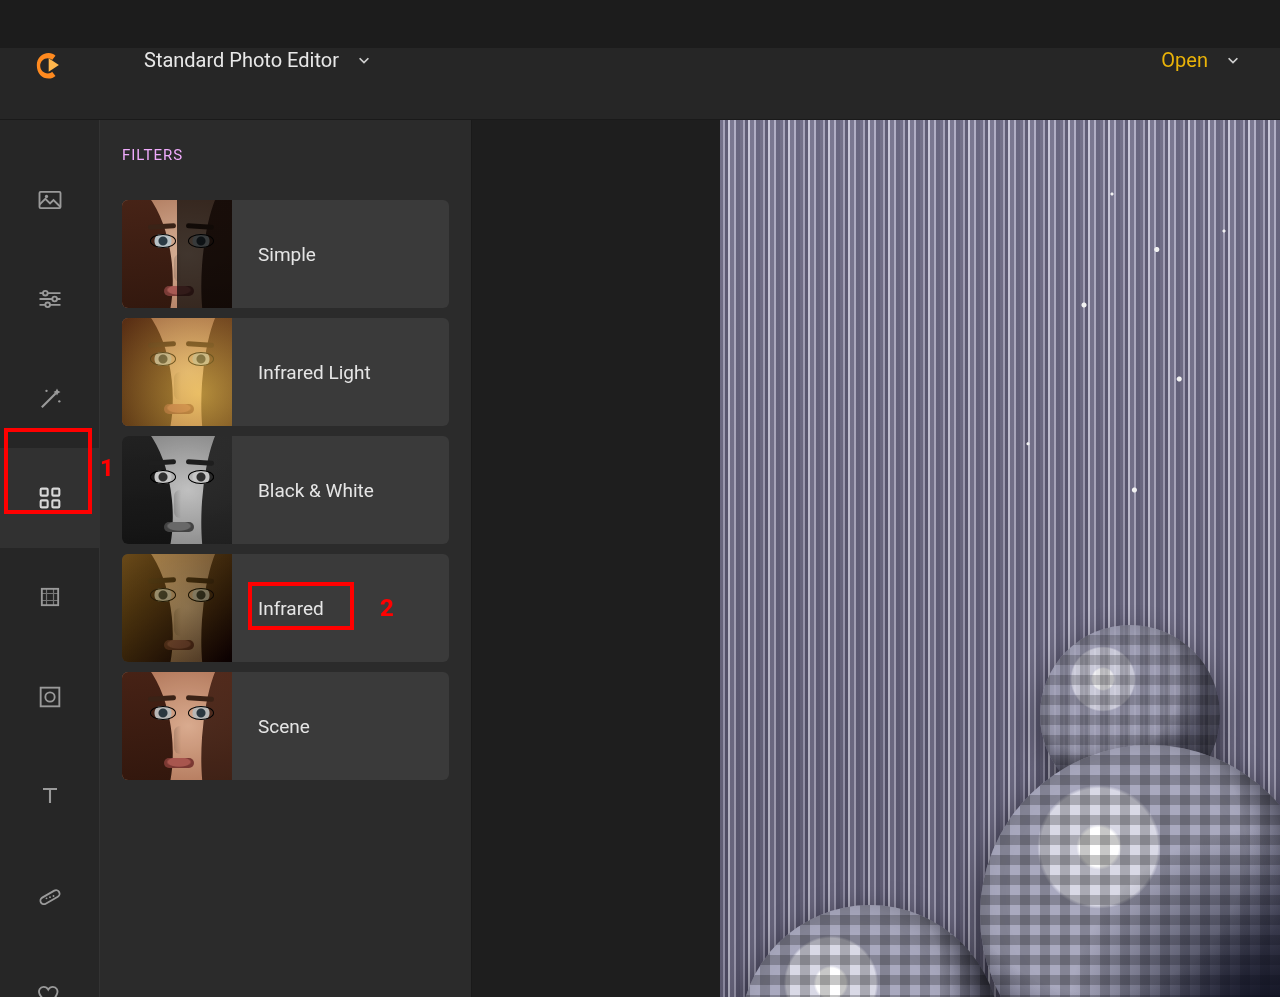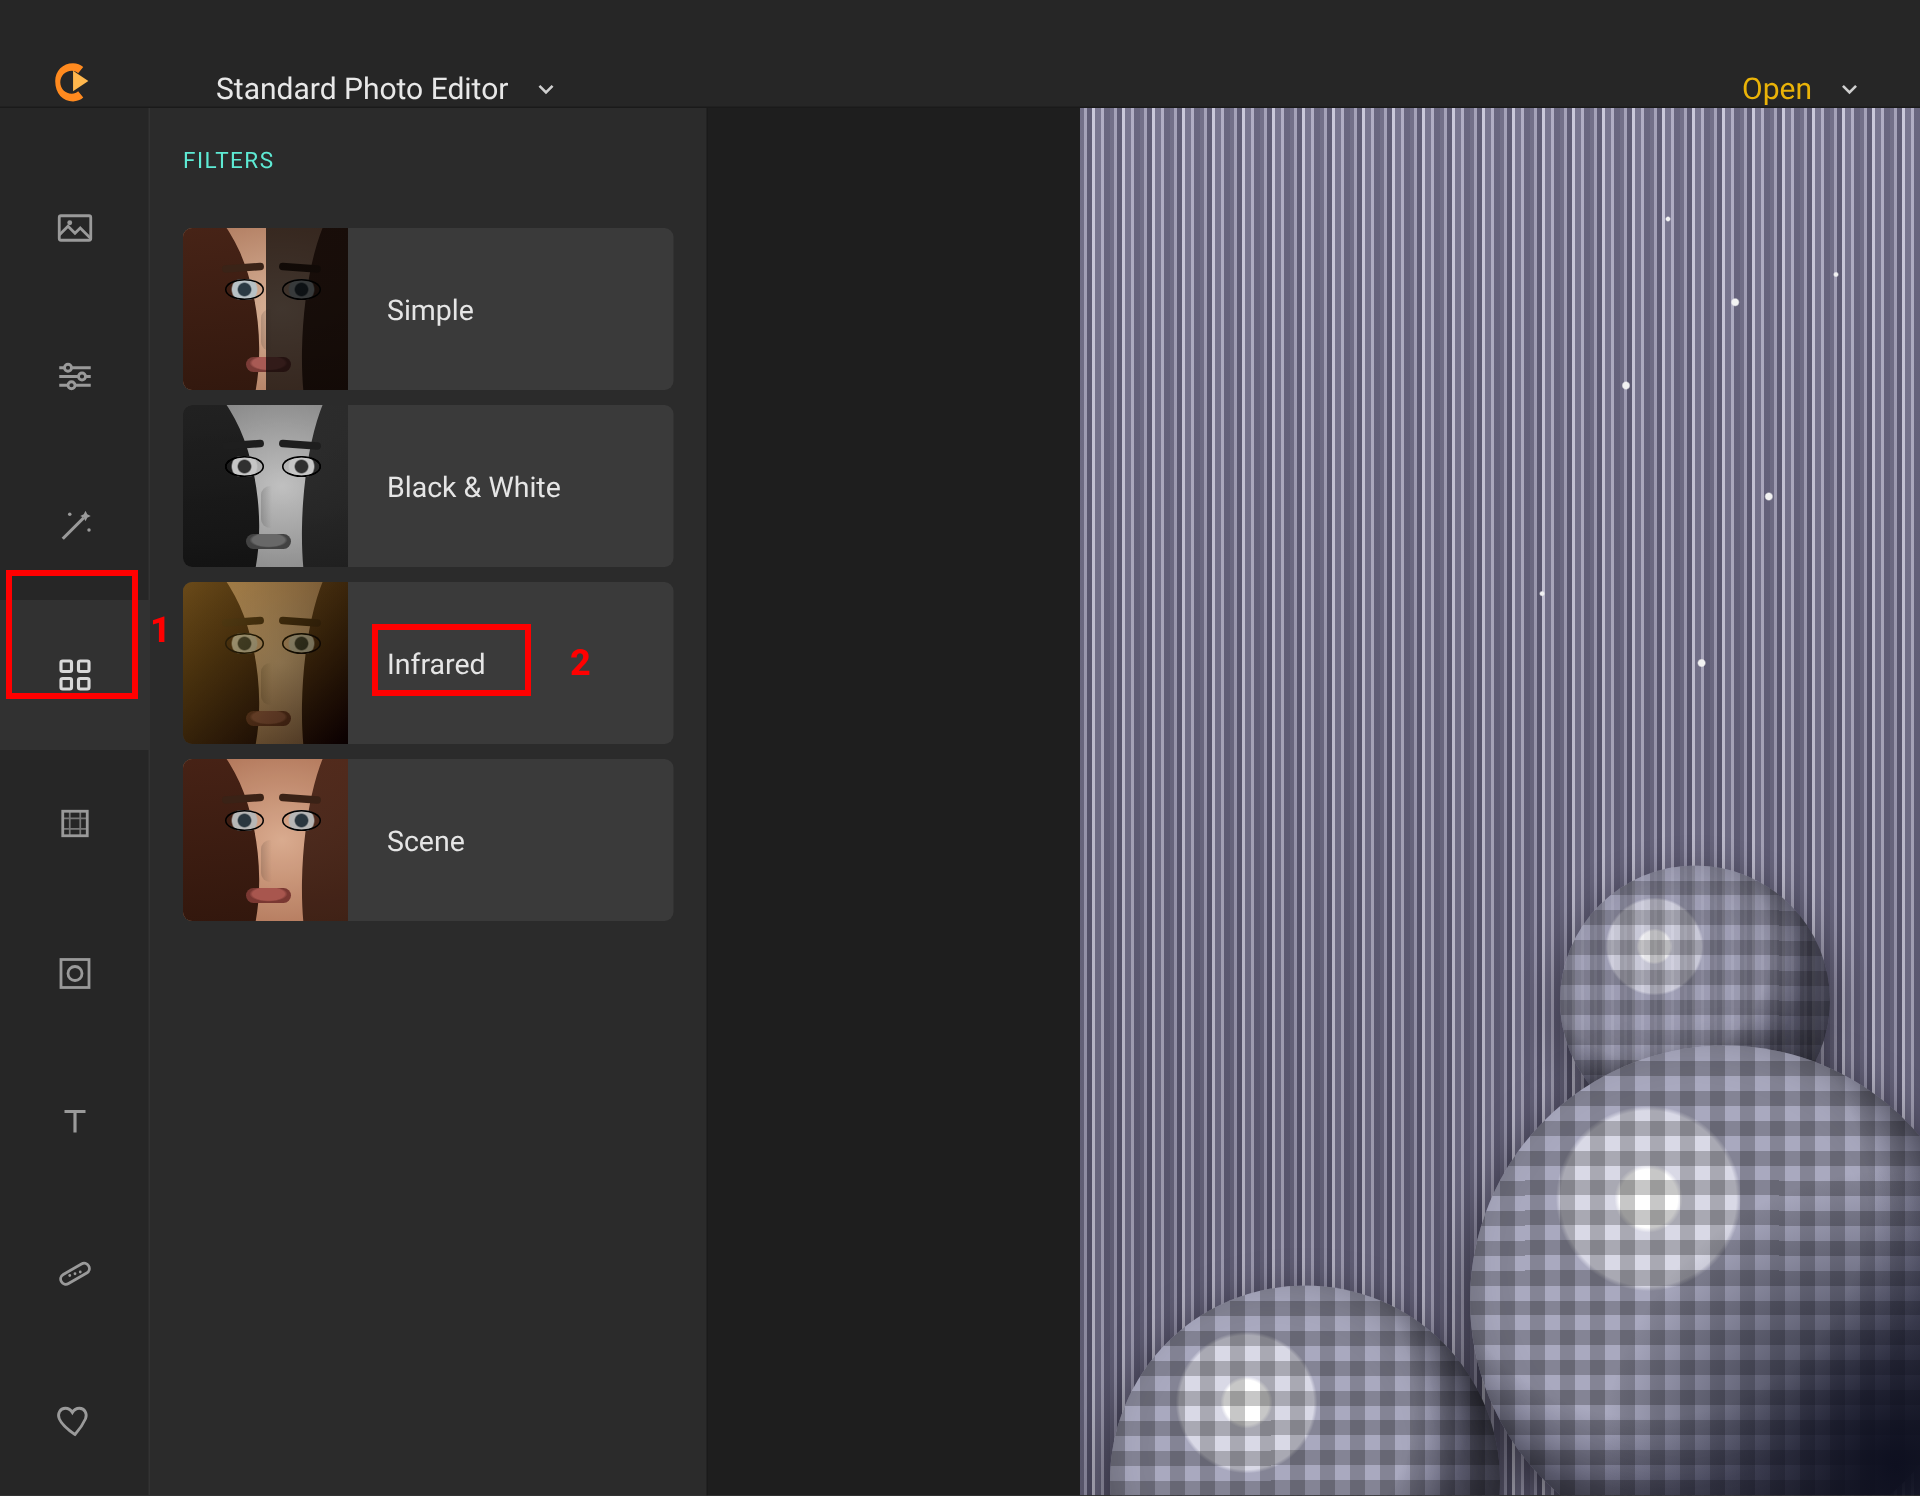--- a/index.html
+++ b/index.html
@@ -1,23 +1,24 @@
 <!DOCTYPE html>
 <html><head>
 <meta charset="utf-8">
 <style>
   * { box-sizing: border-box; margin: 0; padding: 0; }
   html, body { width: 1280px; height: 997px; overflow: hidden; font-family: -apple-system, BlinkMacSystemFont, "Segoe UI", Roboto, Helvetica, Arial, sans-serif; background:#1c1c1c; color:#e1e1e1; }
   .topbar {
     height: 72px;
     background: #262626;
     display: flex;
-    align-items: flex-end;
+    align-items: flex-start;
     padding: 0 30px;
     border-bottom: 1px solid #1a1a1a;
+    margin-top: 48px;
   }
   .logo { width: 34px; height: 34px; display:flex; align-items:center; justify-content:center; }
   .editor-select {
     margin-left: 80px;
     display: flex;
     align-items: center;
     gap: 18px;
     font-size: 20px;
     color: #e8e8e8;
     cursor: pointer;
@@ -68,21 +69,21 @@
     width: 372px;
     background: #2b2b2b;
     display:flex;
     flex-direction:column;
     border-right: 1px solid #1a1a1a;
   }
   .panel-title {
     padding: 26px 22px 18px 22px;
     font-size: 15px;
     letter-spacing: 1px;
-    color: #5eead4;
+    color: #f0abfc;
   }
   .filter-list {
     padding: 18px 22px 0 22px;
     overflow-y: auto;
     display:flex;
     flex-direction:column;
     gap: 10px;
   }
   .filter-item {
     height: 108px;
@@ -332,20 +333,33 @@
             <div class="eye r"></div>
             <div class="nose"></div>
             <div class="lips"></div>
           <div class="thumb-overlay t-simple"></div>
         </div>
         <div class="filter-label">Simple</div>
       </div>
 
 
 
+      <div class="filter-item">
+        <div class="filter-thumb">
+          <div class="face"></div>
+            <div class="brow l"></div>
+            <div class="brow r"></div>
+            <div class="eye l"></div>
+            <div class="eye r"></div>
+            <div class="nose"></div>
+            <div class="lips"></div>
+          <div class="thumb-overlay t-infra"></div>
+        </div>
+        <div class="filter-label">Infrared Light</div>
+      </div>
 
       <div class="filter-item">
         <div class="filter-thumb bw-wrap">
           <div class="face"></div>
             <div class="brow l"></div>
             <div class="brow r"></div>
             <div class="eye l"></div>
             <div class="eye r"></div>
             <div class="nose"></div>
             <div class="lips"></div>

